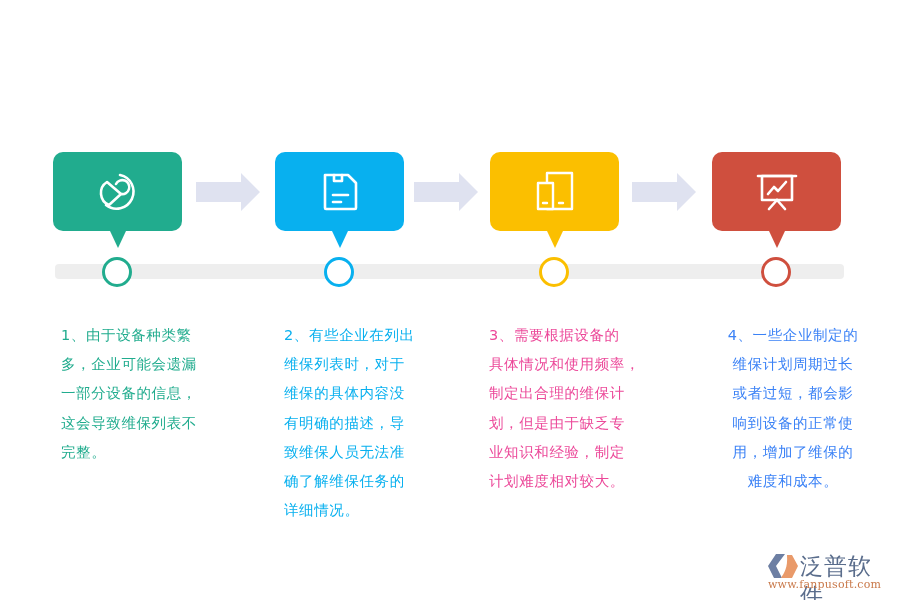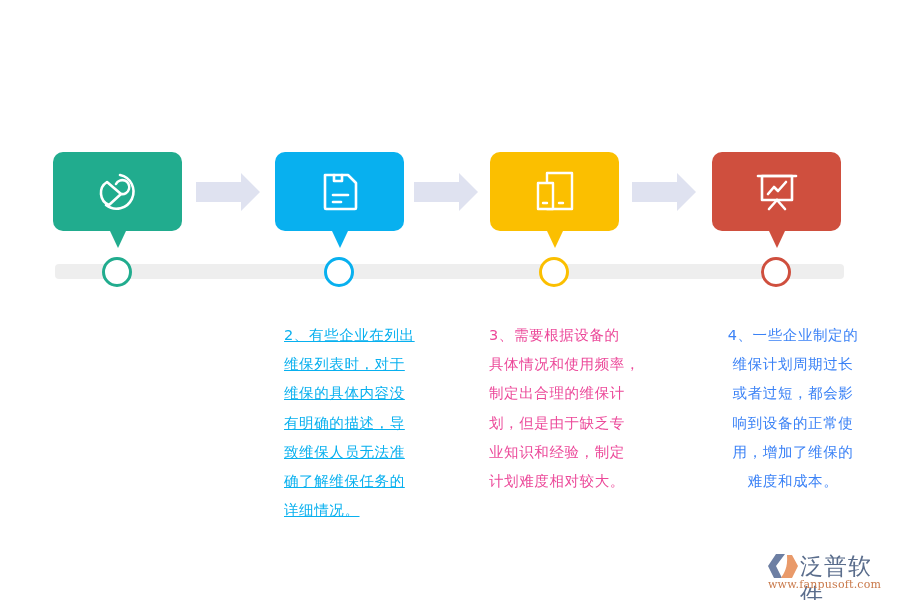--- a/index.html
+++ b/index.html
@@ -122,21 +122,26 @@
     <svg viewBox="0 0 48 48" fill="none" stroke="#ffffff" stroke-width="2.6" stroke-linecap="round" stroke-linejoin="round">
       <line x1="5" y1="8" x2="43" y2="8"></line>
       <rect x="9" y="8" width="30" height="24"></rect>
       <polyline points="15,26 21,19 25,23 33,14"></polyline>
       <line x1="24" y1="32" x2="16" y2="41"></line>
       <line x1="24" y1="32" x2="32" y2="41"></line>
     </svg>
   </div>
   <div class="node" style="left:761px; --c:#cf4f3e;"></div>
 
-  <div class="desc" style="left:284px; color:#08b0ef;text-decoration:underline;">2、有些企业在列出
+  <div class="desc" style="left:61px; color:#21ac8e;">1、由于设备种类繁
+多，企业可能会遗漏
+一部分设备的信息，
+这会导致维保列表不
+完整。</div>
+  <div class="desc" style="left:284px; color:#08b0ef;">2、有些企业在列出
 维保列表时，对于
 维保的具体内容没
 有明确的描述，导
 致维保人员无法准
 确了解维保任务的
 详细情况。</div>
   <div class="desc" style="left:489px; width:170px; color:#ec4899;">3、需要根据设备的
 具体情况和使用频率，
 制定出合理的维保计
 划，但是由于缺乏专

